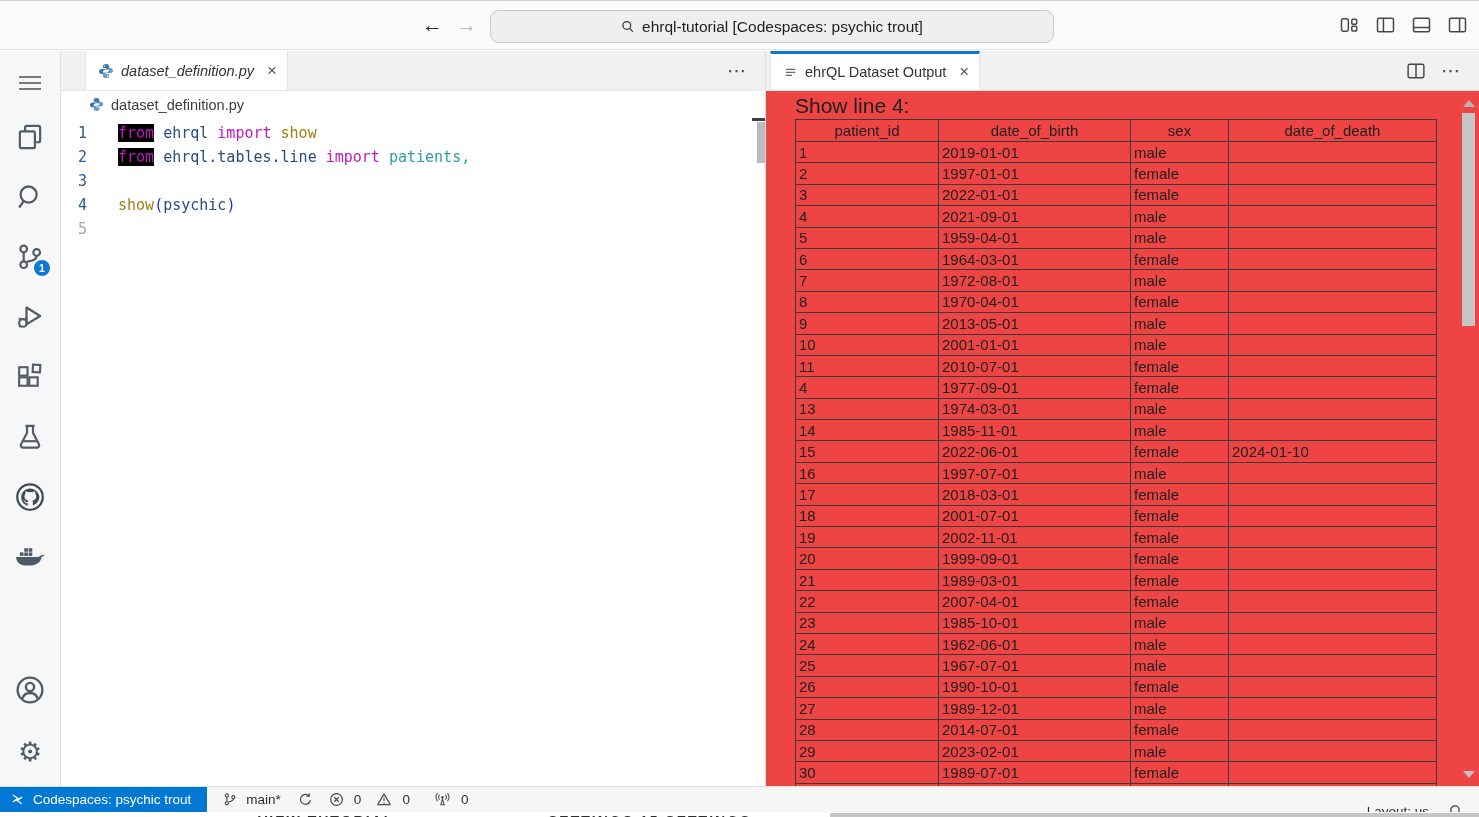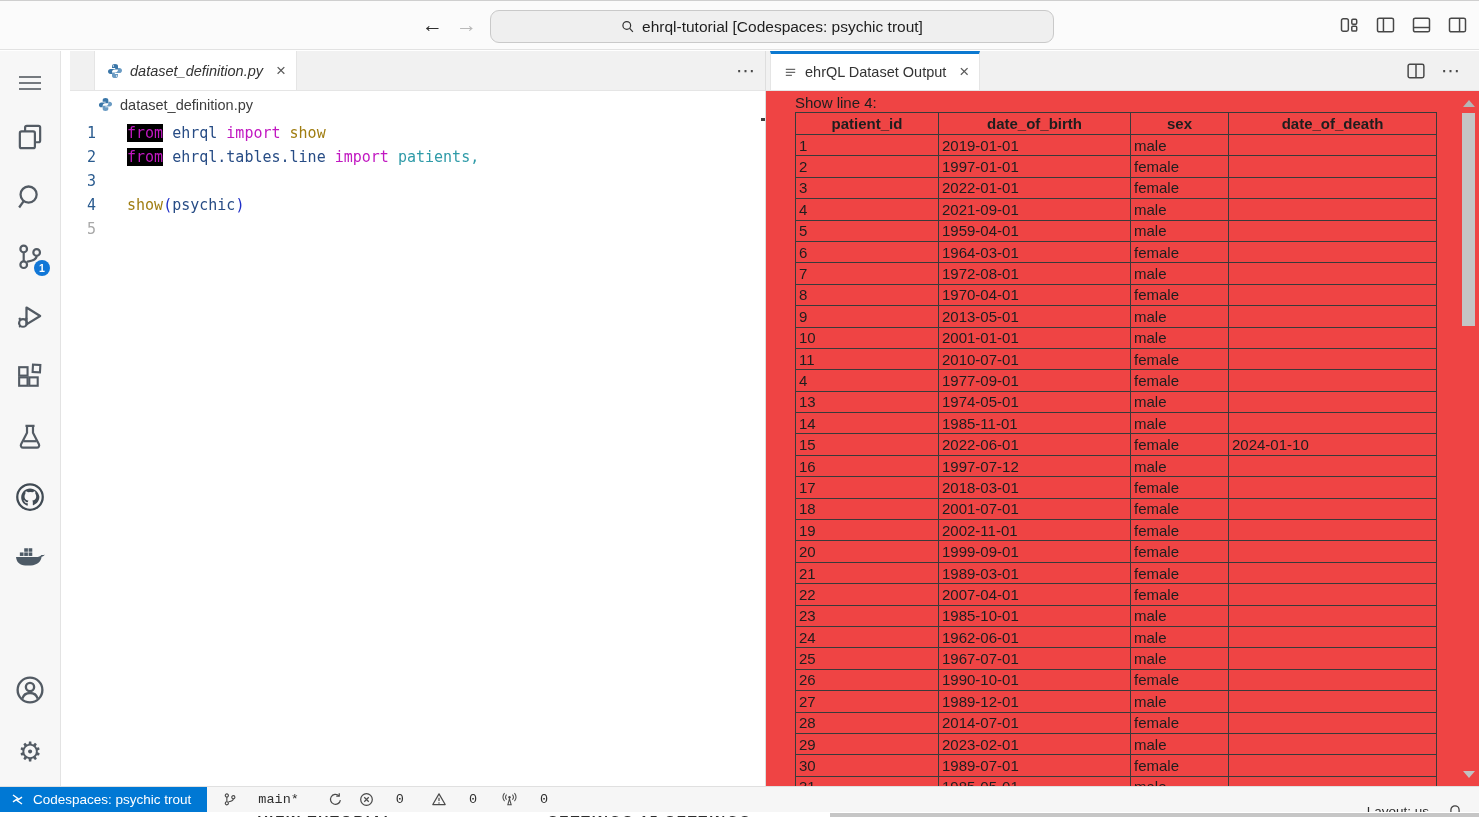--- a/index.html
+++ b/index.html
@@ -26,21 +26,21 @@
   .ab-item { width:44px; height:44px; display:flex; align-items:center; justify-content:center;
              position:relative; margin-bottom:16px; }
   .ab-item.menu { margin-bottom:10px; }
   .badge { position:absolute; right:2px; bottom:3px; width:16px; height:16px; border-radius:50%;
            background:#1177d7; color:#fff; font-size:10.5px; font-weight:700; display:flex;
            align-items:center; justify-content:center; }
   .ab-bottom { position:absolute; bottom:12px; left:0; width:100%; display:flex; flex-direction:column;
                align-items:center; gap:18px; }
 
   
-  .editor-group { position:absolute; left:70px; top:51px; width:704px; height:735px; background:#fff; }
+  .editor-group { position:absolute; left:61px; top:51px; width:704px; height:735px; background:#fff; }
   .tabbar { position:relative; height:40px; background:#f1f1f1; border-bottom:1px solid #e5e5e5;
             display:flex; align-items:stretch; }
   .tab { background:#fff; display:flex; align-items:center; padding:0 10px 0 12px; gap:7px;
          border-right:1px solid #e5e5e5; border-left:1px solid #e5e5e5; }
   .tab-label { font-size:14.5px; color:#333; }
   .tab-label.italic { font-style:italic; }
   .tab-close { font-size:17px; color:#5a5a5a; margin-left:6px; line-height:14px; }
   .tab-left { margin-left:24px; }
   .tab-right { margin-left:4px; border-top:3px solid #0b78d0; }
   .tab-actions { position:absolute; right:0; top:0; height:100%; display:flex; align-items:center;
@@ -64,40 +64,40 @@
   .pl { color:#333; }
   .par { color:#2030c8; }
   .ed-mark { position:absolute; left:691px; top:67px; width:18px; height:3px; background:#3f3f3f; }
   .ed-thumb { position:absolute; left:696px; top:71px; width:9px; height:41px; background:#bcbcbc; }
 
   .vsplit { position:absolute; left:765px; top:51px; width:1px; height:735px; background:#dedede; }
 
   
   .panel { position:absolute; left:766px; top:51px; width:713px; height:735px; background:#ef4444; }
   .panel-content { position:absolute; left:0; top:40px; right:0; bottom:0; overflow:hidden; }
-  .out-heading { margin:3px 0 1px 29px; font-size:15px; color:#1e1e1e; }
+  .out-heading { margin:3px 0 1px 29px; font-size:21px; color:#1e1e1e; }
   table.out { margin-left:29px; border-collapse:collapse; table-layout:fixed; width:641px;
               font-size:15px; color:#1e1e1e; }
-  table.out th { border:1px solid #3a3a3a; font-weight:700; height:22px; text-align:center;
+  table.out th { border:1px solid #3a3a3a; font-weight:400; height:22px; text-align:center;
                  padding:0; overflow:hidden; white-space:nowrap; }
   table.out td { border:1px solid #3a3a3a; height:21.4px; padding:0 0 0 3px; overflow:hidden;
                  white-space:nowrap; }
   .tri-up { position:absolute; left:697px; top:9px; width:0; height:0; border-left:6px solid transparent;
             border-right:6px solid transparent; border-bottom:7px solid #b5b5b5; }
   .pn-thumb { position:absolute; left:696px; top:22px; width:13px; height:213px; background:#c5c5c5; }
   .tri-down { position:absolute; left:697px; top:680px; width:0; height:0; border-left:6px solid transparent;
               border-right:6px solid transparent; border-top:7px solid #c2c2c2; }
 
   
   .statusbar { position:absolute; left:0; top:786px; width:1479px; height:26px; background:#f6f6f6;
                border-top:1px solid #e0e0e0; display:flex; align-items:center; font-size:13.5px;
                color:#2f2f2f; }
   .sb-remote { background:#0078d4; color:#fff; height:100%; display:flex; align-items:center;
                gap:8px; padding:0 16px 0 10px; }
-  .sb-item { display:flex; align-items:center; gap:21px; margin-left:16px;font-family:Liberation Mono, monospace; }
+  .sb-item { display:flex; align-items:center; gap:9px; margin-left:16px; }
   .sb-item .num { margin-left:1px; }
   .sb-right { margin-left:auto; display:flex; align-items:center; gap:18px; padding-right:16px;margin-top:24px; }
 
   
   .bottom-strip { position:absolute; left:0; top:812px; width:1479px; height:5px; background:#fff;
                   overflow:hidden; }
   .frag { position:absolute; top:1px; font-weight:700; font-size:14px; color:#2c2c2c; letter-spacing:2px; }
   .frag-left { left:258px; }
   .frag-right { left:548px; }
   .strip-gray { position:absolute; left:830px; top:1px; right:0; height:4px; background:#c6c6c6; }
@@ -362,39 +362,39 @@
               <td></td>
             </tr>
             <tr>
               <td>4</td>
               <td>1977-09-01</td>
               <td>female</td>
               <td></td>
             </tr>
             <tr>
               <td>13</td>
-              <td>1974-05-01</td>
+              <td>1974-03-01</td>
               <td>male</td>
               <td></td>
             </tr>
             <tr>
               <td>14</td>
               <td>1985-11-01</td>
               <td>male</td>
               <td></td>
             </tr>
             <tr>
               <td>15</td>
               <td>2022-06-01</td>
               <td>female</td>
               <td>2024-01-10</td>
             </tr>
             <tr>
               <td>16</td>
-              <td>1997-07-12</td>
+              <td>1997-07-01</td>
               <td>male</td>
               <td></td>
             </tr>
             <tr>
               <td>17</td>
               <td>2018-03-01</td>
               <td>female</td>
               <td></td>
             </tr>
             <tr>

